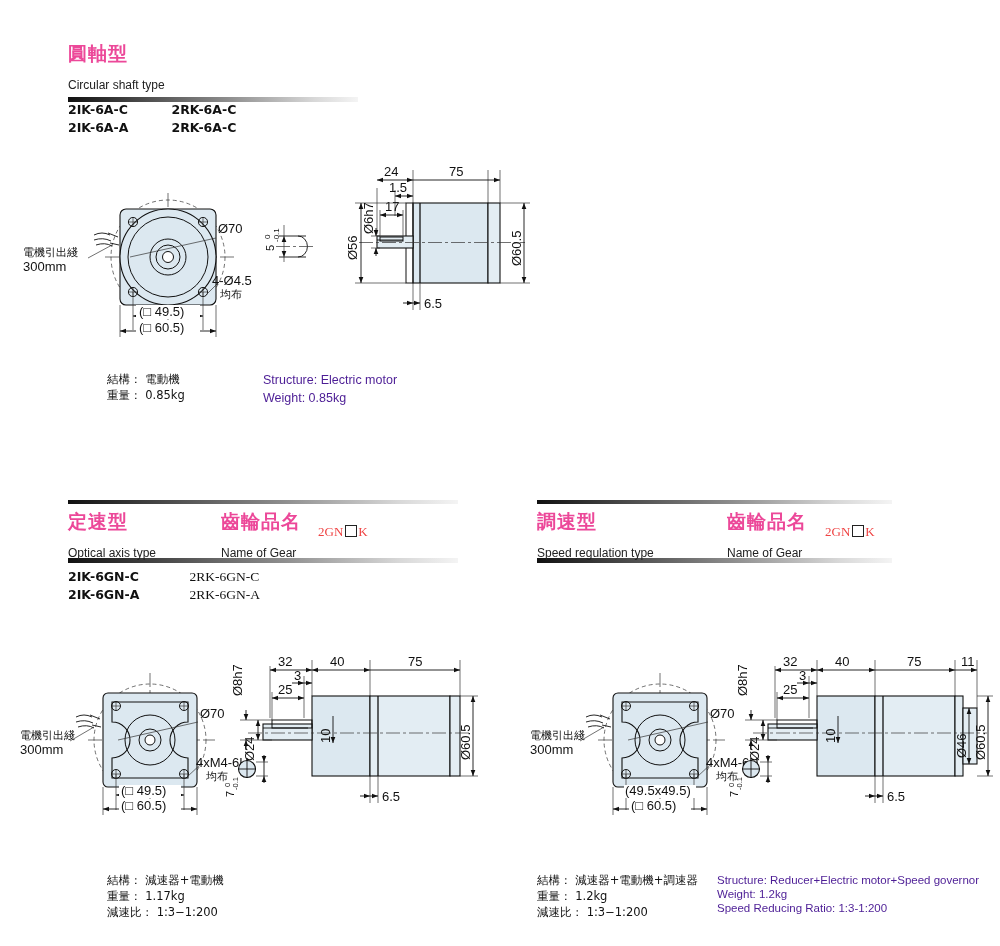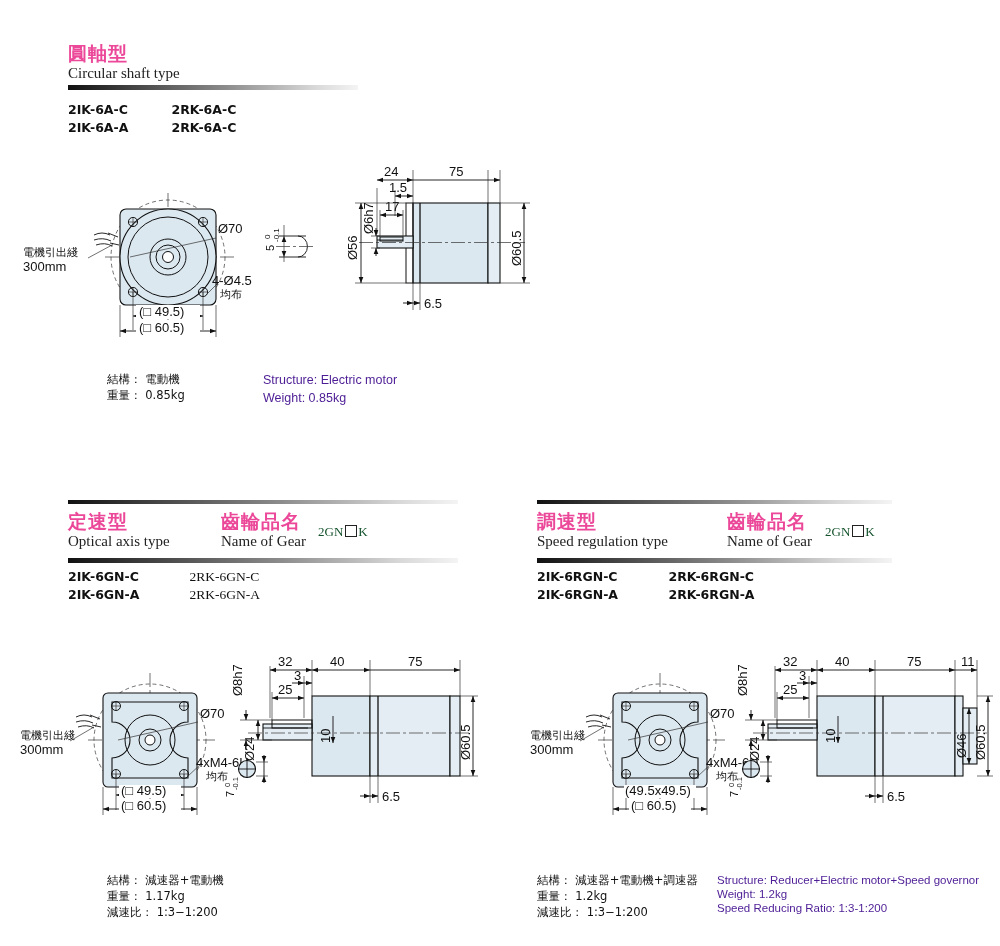--- a/index.html
+++ b/index.html
@@ -16,27 +16,27 @@
     height:5px;width:100%;
     background:linear-gradient(to right,#111 0%,#3a3a3a 18%,#8d8d8d 55%,#d8d8d8 85%,#f4f4f4 100%);
   }
   .hdr-rule.thin{height:4px;}
   .hdr-body{position:relative;padding:6px 0 4px 0;}
   .hdr-cn{
     font-family:"DejaVu Sans",sans-serif;
     font-weight:bold;font-size:19px;letter-spacing:1px;color:#ec4899;line-height:22px;
   }
   .hdr-en{
-    font-family:Liberation Serif, serif;
-    font-size:15px;color:#222;line-height:16px;margin-top:1px;
+    font-family:Liberation Sans, sans-serif;
+    font-size:12px;color:#222;line-height:16px;margin-top:13px;
   }
   .hdr-col{position:absolute;top:6px;}
   .gearbox-label{
     font-family:"Liberation Serif","DejaVu Serif",serif;
-    font-size:13px;color:#14532d;
+    font-size:13px;color:#ef4444;
   }
   .sq-box{
     display:inline-block;width:10px;height:10px;border:1.3px solid #222;
     margin:0 1px -1px 2px;vertical-align:baseline;
   }
 
   
   .models{position:absolute;font-size:12.5px;}
   .models .mrow{line-height:17px;white-space:nowrap;}
   .m-bold{
@@ -452,30 +452,20 @@
       <div class="hdr-cn">齒輪品名</div>
       <div class="hdr-en">Name of Gear</div>
     </div>
     <div class="hdr-col" style="left:288px;top:18px;">
       <span class="gearbox-label">2GN</span><span class="sq-box"></span><span class="gearbox-label">K</span>
     </div>
   </div>
   <div class="hdr-rule"></div>
 </div>
 
-<div class="models" style="left:537px;top:568px;">
-  <div class="mrow">
-    <span class="m-bold" style="width:128px;">2IK-6RGN-C</span>
-    <span class="m-bold">2RK-6RGN-C</span>
-  </div>
-  <div class="mrow">
-    <span class="m-bold" style="width:128px;">2IK-6RGN-A</span>
-    <span class="m-bold">2RK-6RGN-A</span>
-  </div>
-</div>
 
 <div class="dwg" style="left:530px;top:655px;">
 <svg width="250" height="160" viewBox="0 0 250 160">
   <line class="ctr" x1="130" y1="18" x2="130" y2="148"></line>
   <line class="ctr" x1="68" y1="85" x2="195" y2="85"></line>
   <circle class="hid" cx="130" cy="85" r="56"></circle>
   <rect class="fillbody" x="83" y="38" width="94" height="94" rx="5"></rect>
   <path class="fillbody" d="M92 47 h76 v20 a14 14 0 0 0 0 36 v20 h-76 v-20 a14 14 0 0 0 0 -36 z"></path>
   <circle class="fillnone" cx="130" cy="85" r="25"></circle>
   <circle class="fillnone" cx="130" cy="85" r="11"></circle>

